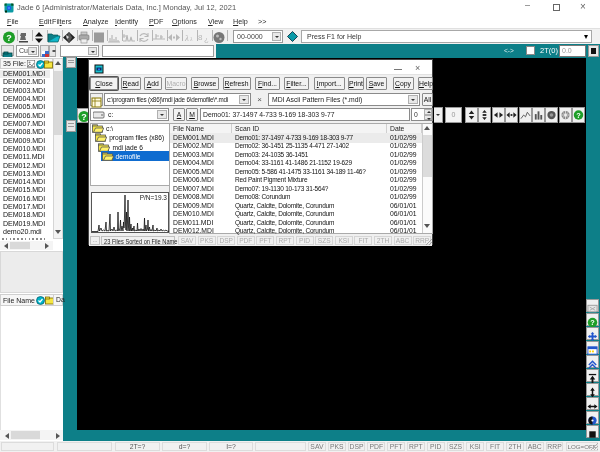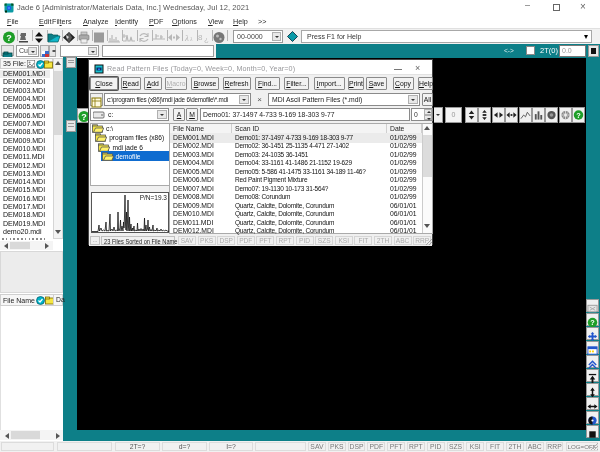--- a/index.html
+++ b/index.html
@@ -66,21 +66,21 @@
 
 <div class="abs" id="titlebar"></div>
 <svg class="abs" style="left:4px;top:3px" width="10" height="10" viewBox="0 0 10 10">
   <rect x="0.5" y="0.5" width="9" height="9" rx="1.5" fill="#0b9aa4"></rect>
   <rect x="0.5" y="0.5" width="2.2" height="2.2" fill="#063"></rect>
   <rect x="7.2" y="0.5" width="2.3" height="2.2" fill="#052"></rect>
   <rect x="1" y="7.5" width="2" height="2" fill="#031"></rect>
   <circle cx="5" cy="5" r="2.2" fill="#1d5ae8"></circle>
   <circle cx="5" cy="5" r="1" fill="#4a8cff"></circle>
 </svg>
-<div class="abs" id="title-text">Jade 6 [Administrator/Materials Data, Inc.] Wednesday, Jul 12, 2021</div>
+<div class="abs" id="title-text">Jade 6 [Administrator/Materials Data, Inc.] Monday, Jul 12, 2021</div>
 <div class="abs winbtn" style="left:525px;top:0px">–</div>
 <div class="abs" style="left:553px;top:4px;width:7px;height:7px;border:1px solid #666"></div>
 <div class="abs winbtn" style="left:580px;top:1px;font-size:10px;">×</div>
 
 <div class="abs" id="menubar"></div>
 <div class="menu-item" style="left:7px"><u>F</u>ile</div>
 <div class="menu-item" style="left:39px"><u>E</u>dit</div>
 <div class="menu-item" style="left:52px">Fil<u>t</u>ers</div>
 <div class="menu-item" style="left:83px"><u>A</u>nalyze</div>
 <div class="menu-item" style="left:115px"><u>I</u>dentify</div>
@@ -414,21 +414,20 @@
     </div>
 
 <div class="abs" id="dlg">
   <div class="abs" id="dlg-title"></div>
   <svg class="abs" style="left:5px;top:3.5px" width="10" height="10" viewBox="0 0 10 10">
         <rect x="0.5" y="0.5" width="9" height="9" fill="#111"></rect>
         <rect x="1.5" y="1.5" width="7" height="7" fill="#17c0cf"></rect>
         <rect x="2.5" y="3.5" width="5" height="3" fill="#0a2a66"></rect>
         <rect x="4" y="4.5" width="2" height="1.5" fill="#2a6cf0"></rect>
       </svg>
-  <div class="abs" id="dlg-title-text">Read Pattern Files (Today=0, Week=0, Month=0, Year=0)</div>
   <div class="abs" style="left:305px;top:9px;width:8px;height:1px;background:#777"></div>
   <div class="abs" style="left:326px;top:2.5px;font-size:9px;color:#666">×</div>
 
   <div class="abs" id="dlg-btns">
         <div class="dbtn" style="left:1px;top:17px;width:28px;box-shadow:0 0 0 1px #555;"><u>C</u>lose</div>
         <div class="dbtn" style="left:32px;top:17px;width:19.5px;"><u>R</u>ead</div>
         <div class="dbtn" style="left:54.5px;top:17px;width:18.5px;"><u>A</u>dd</div>
         <div class="dbtn gray" style="left:76px;top:17px;width:22px;"><u>M</u>acro</div>
         <div class="dbtn" style="left:102px;top:17px;width:28px;"><u>B</u>rowse</div>
         <div class="dbtn" style="left:133.5px;top:17px;width:28px;"><u>R</u>efresh</div>

